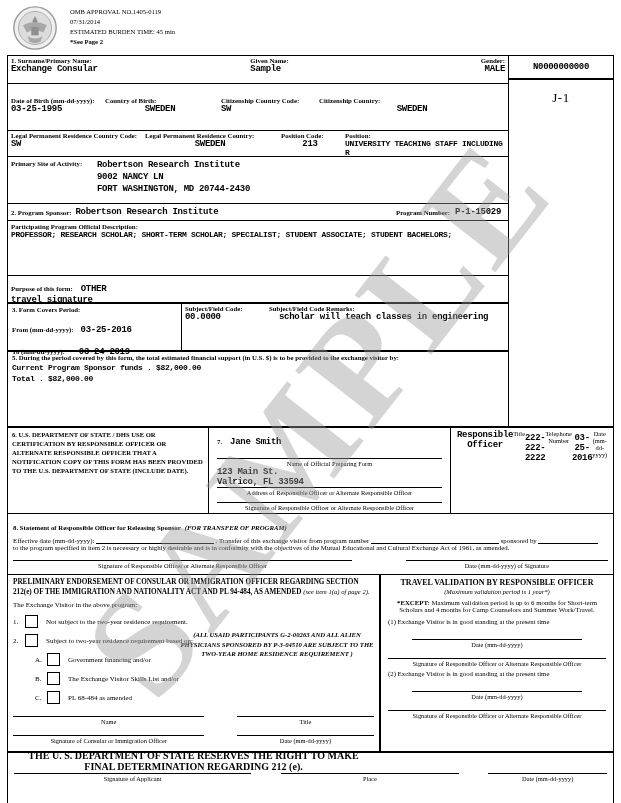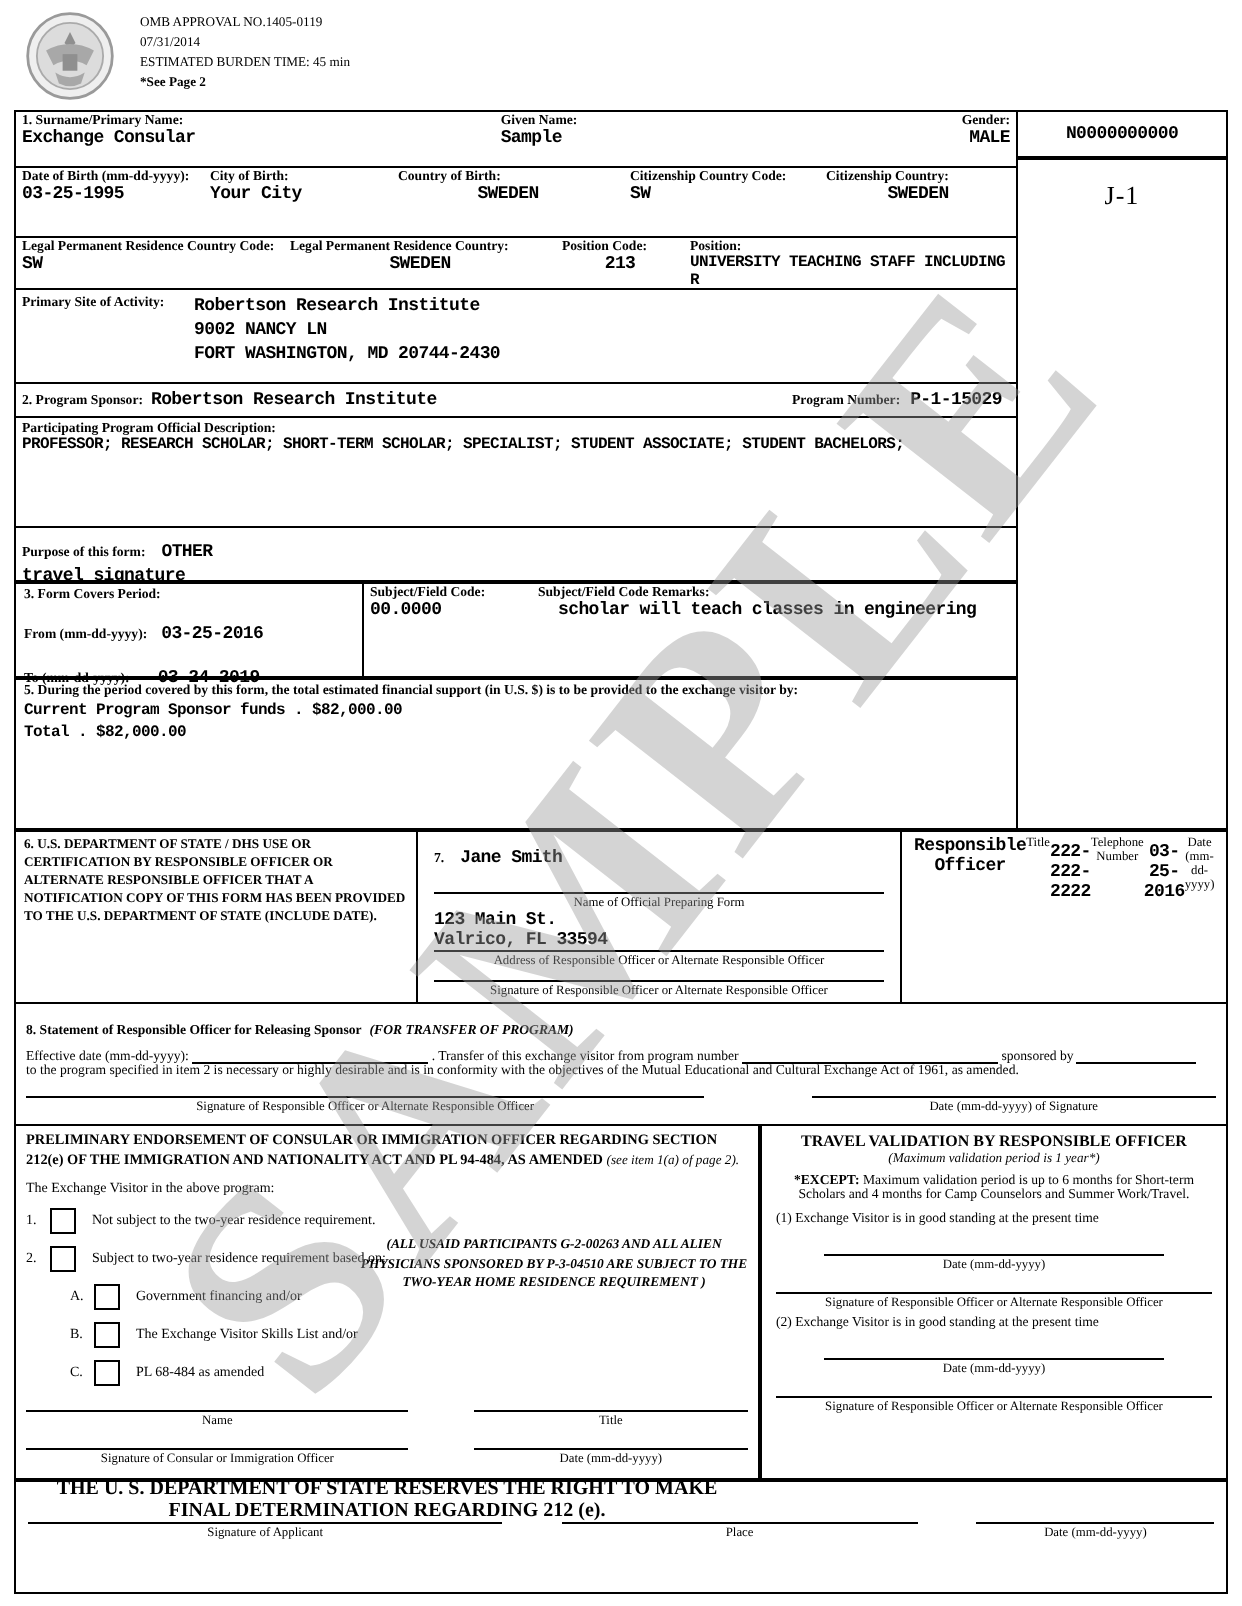--- a/index.html
+++ b/index.html
@@ -22,21 +22,21 @@
   .val{font-family:"Liberation Mono", monospace;font-weight:bold;font-size:9px;letter-spacing:-0.3px;}
   .val8{font-family:"Liberation Mono", monospace;font-weight:bold;font-size:8px;letter-spacing:-0.3px;}
   .cell{padding:1px 3px;}
   .bb1{border-bottom:1px solid #000;} .bb2{border-bottom:2px solid #000;}
   
   .top-area{display:flex;}
   .top-left{flex:1;min-width:0;}
   .top-right{width:104px;border-left:1px solid #000;}
   .sevis-box{height:22px;border-bottom:2px solid #000;display:flex;align-items:center;justify-content:center;}
   .visa-type{text-align:center;font-size:13px;margin-top:10px;letter-spacing:0.5px;}
-  .r1{height:27px;} .r2{height:34px;} .r3{height:25px;}
+  .r1{height:27px;} .r2{height:34px;margin-top:12px;} .r3{height:25px;}
   .site{height:42px;display:flex;padding:2px 3px;}
   .sponsor-row{height:16px;display:flex;align-items:center;padding:0 3px;}
   .desc{height:50px;padding:2px 3px;}
   .purpose{height:24px;padding:1px 3px;}
   .sec34{display:flex;height:46px;}
   .s3cell{width:165px;border-right:1px solid #000;padding:2px 4px;}
   .s4cell{flex:1;display:flex;flex-direction:column;}
   .s4top{height:21px;border-bottom:1px solid #000;padding:1px 4px;}
   .s4bot{flex:1;display:flex;}
   .sec5{height:70px;padding:2px 4px;}
@@ -115,24 +115,20 @@
           <div class="lbl">Gender:</div>
           <div class="val">MALE</div>
         </div>
       </div>
 
       <div class="row r2 bb1">
         <div class="cell" style="width:88px">
           <div class="lbl">Date of Birth (mm-dd-yyyy):</div>
           <div class="val">03-25-1995</div>
         </div>
-        <div class="cell" style="width:88px">
-          <div class="lbl">City of Birth:</div>
-          <div class="val">Your City</div>
-        </div>
         <div class="cell" style="width:110px">
           <div class="lbl">Country of Birth:</div>
           <div class="val" style="text-align:center">SWEDEN</div>
         </div>
         <div class="cell" style="width:92px">
           <div class="lbl">Citizenship Country Code:</div>
           <div class="val">SW</div>
         </div>
         <div class="cell" style="flex:1">
           <div class="lbl">Citizenship Country:</div>

